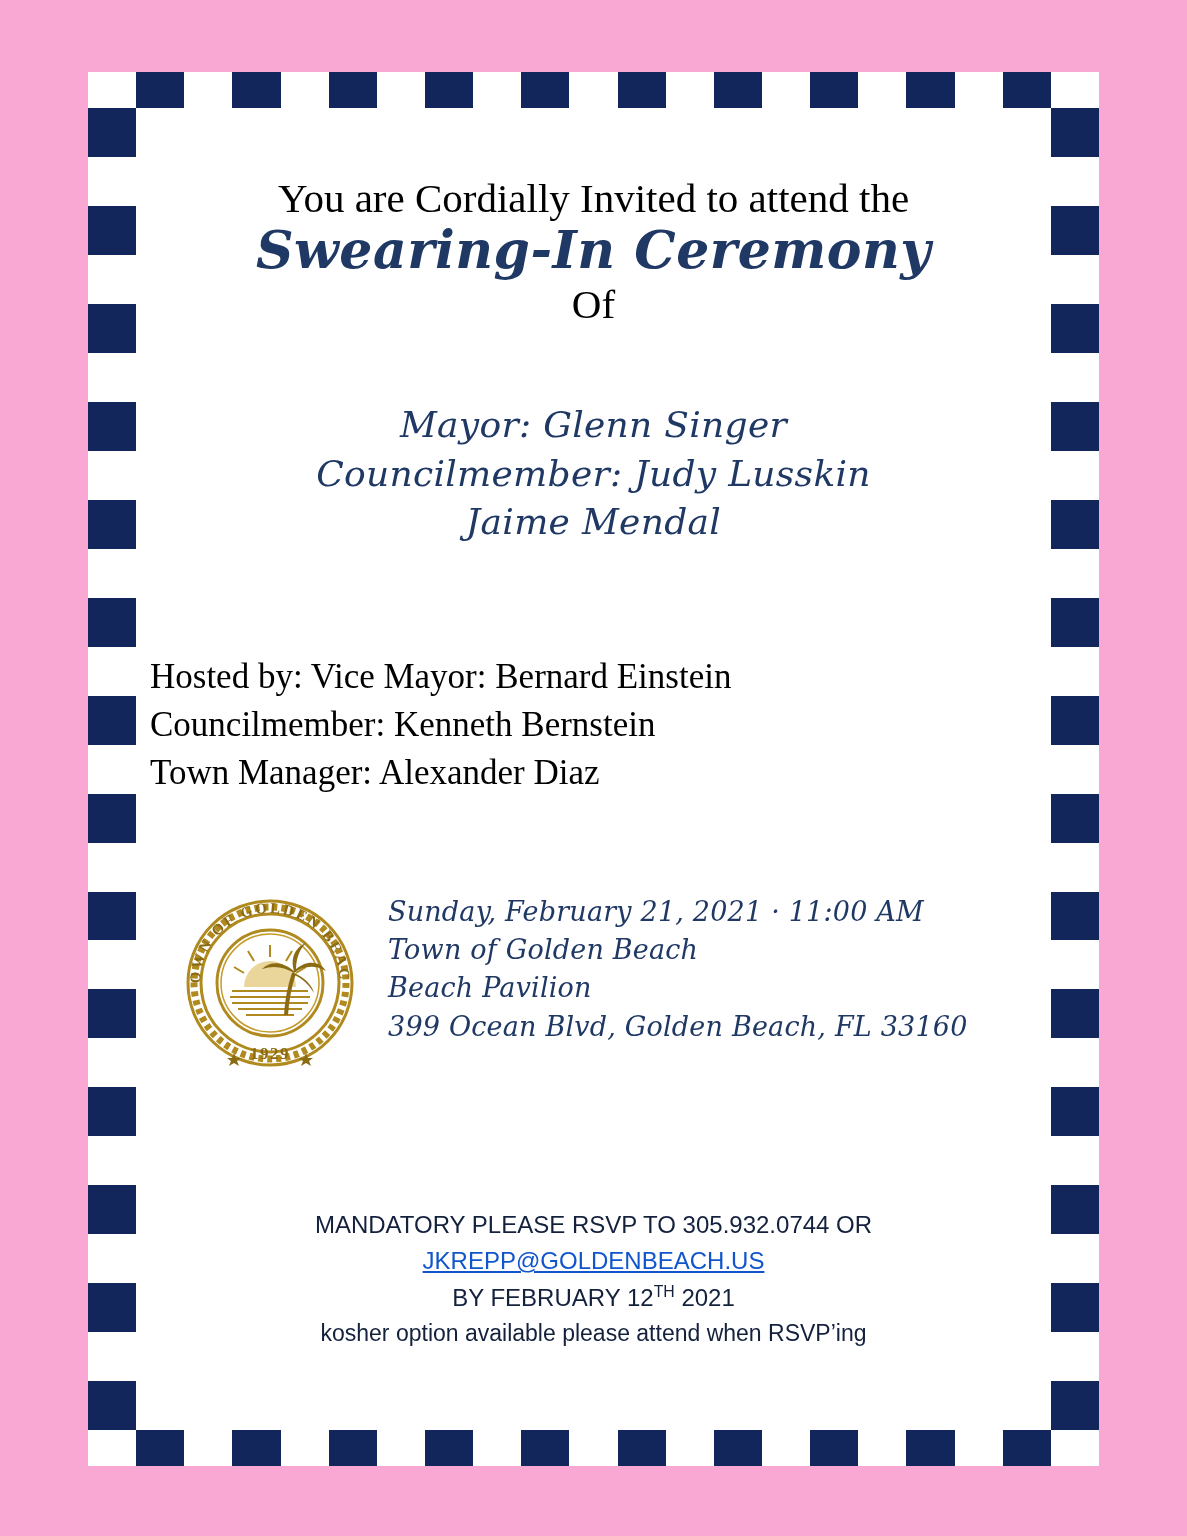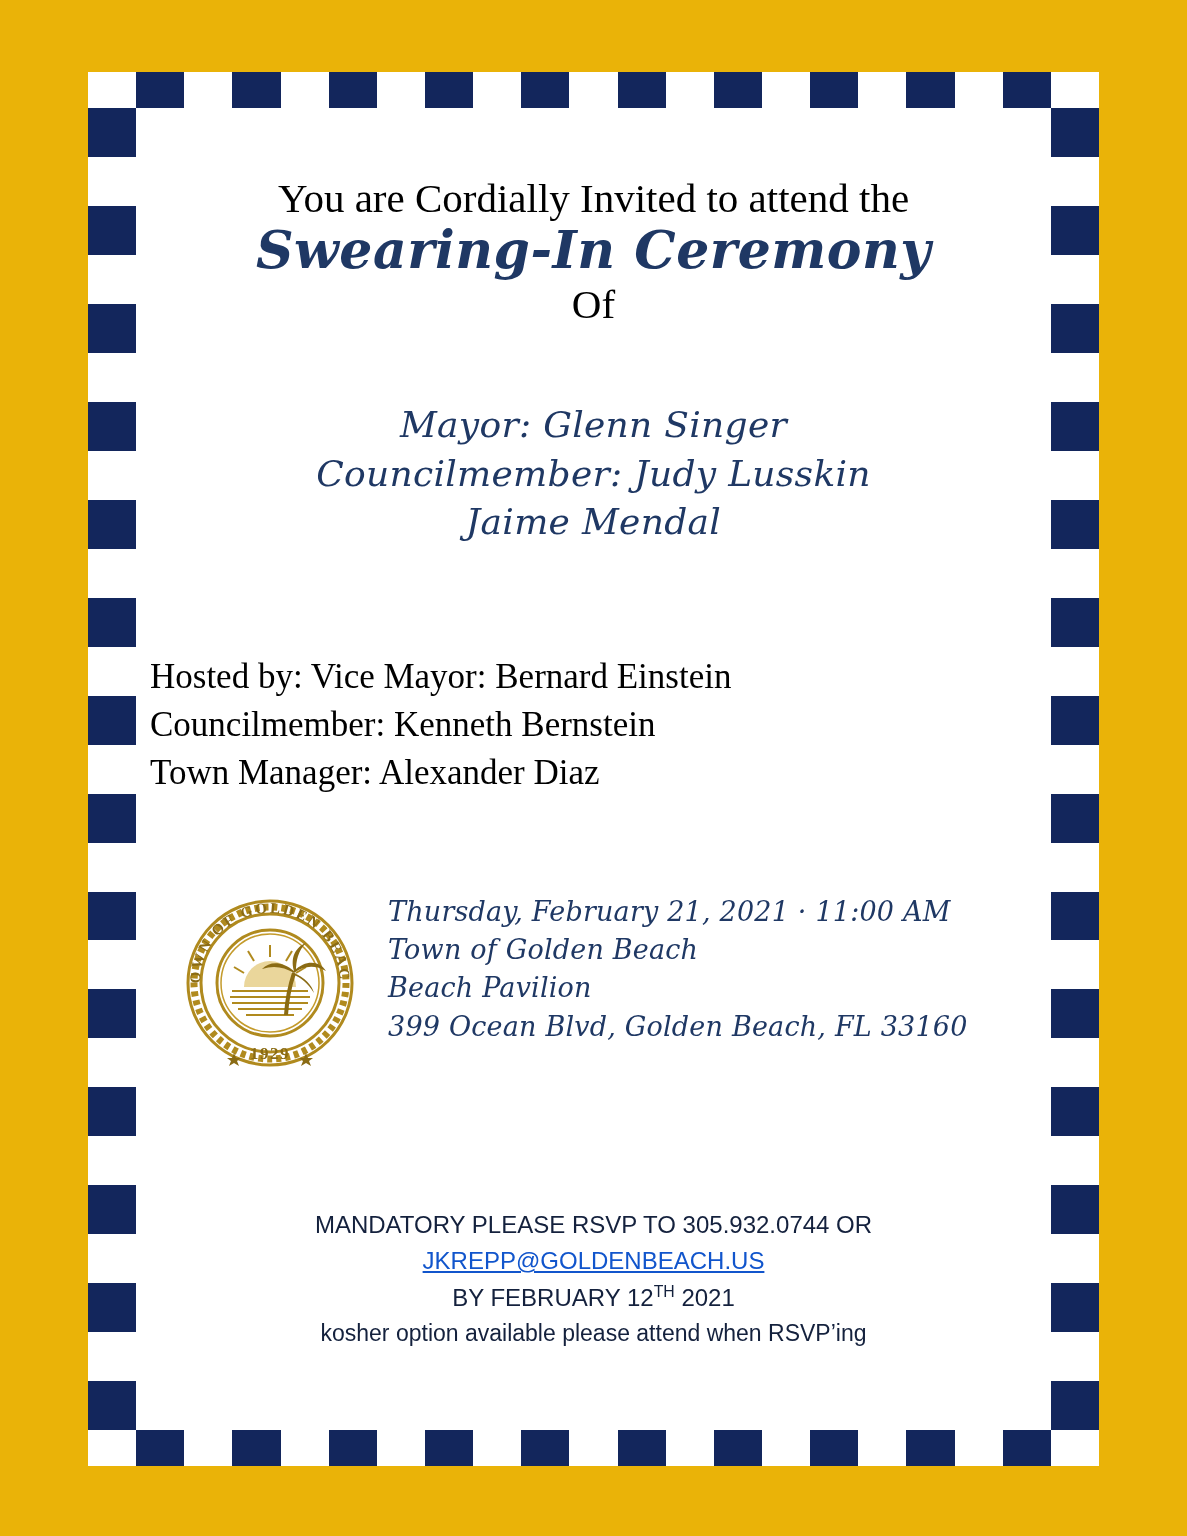--- a/index.html
+++ b/index.html
@@ -12,21 +12,21 @@
     height: 1536px;
     font-family: "Liberation Sans", sans-serif;
     color: #000000;
     overflow: hidden;
   }
 
   .page {
     position: relative;
     width: 1187px;
     height: 1536px;
-    background: #eab308;
+    background: #f9a8d4;
   }
 
   
   .border-frame {
     position: absolute;
     left: 88px;
     top: 72px;
     width: 1011px;
     height: 1394px;
     background: #13265c;
@@ -353,21 +353,21 @@
           <text x="100" y="176" text-anchor="middle" font-family="Liberation Serif, serif" font-size="17" font-weight="bold" fill="#8a6b14" letter-spacing="1.5">1929</text>
 
           <g fill="#8a6b14">
             <polygon points="64,170 66,175 71,175 67,178 69,183 64,180 59,183 61,178 57,175 62,175"></polygon>
             <polygon points="136,170 138,175 143,175 139,178 141,183 136,180 131,183 133,178 129,175 134,175"></polygon>
           </g>
         </svg>
       </div>
 
       <div class="details">
-        <div>Thursday, February 21, 2021 · 11:00 AM</div>
+        <div>Sunday, February 21, 2021 · 11:00 AM</div>
         <div>Town of Golden Beach</div>
         <div>Beach Pavilion</div>
         <div>399 Ocean Blvd, Golden Beach, FL 33160</div>
       </div>
     </div>
 
     <div class="rsvp">
       <div>
         <span>MANDATORY PLEASE RSVP TO 305.932.0744 OR </span><a class="email" href="#">JKREPP@GOLDENBEACH.US</a>
       </div>

